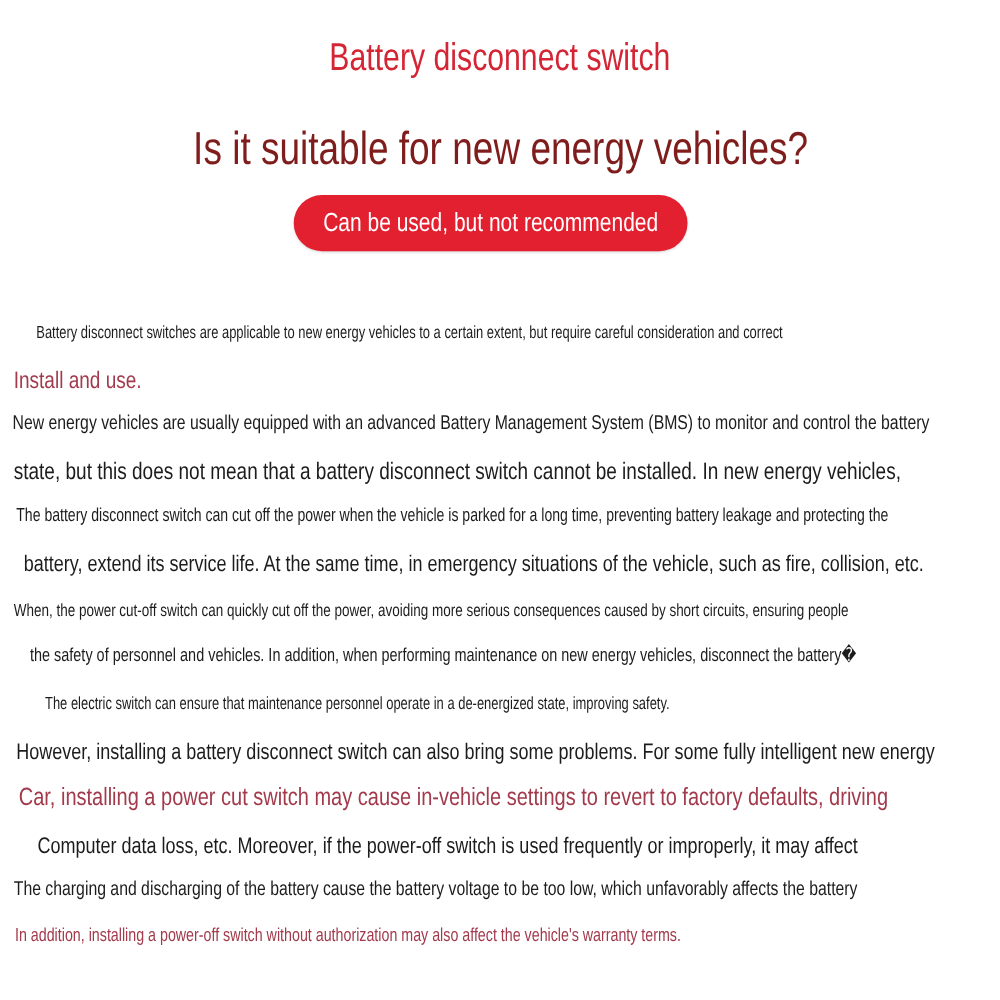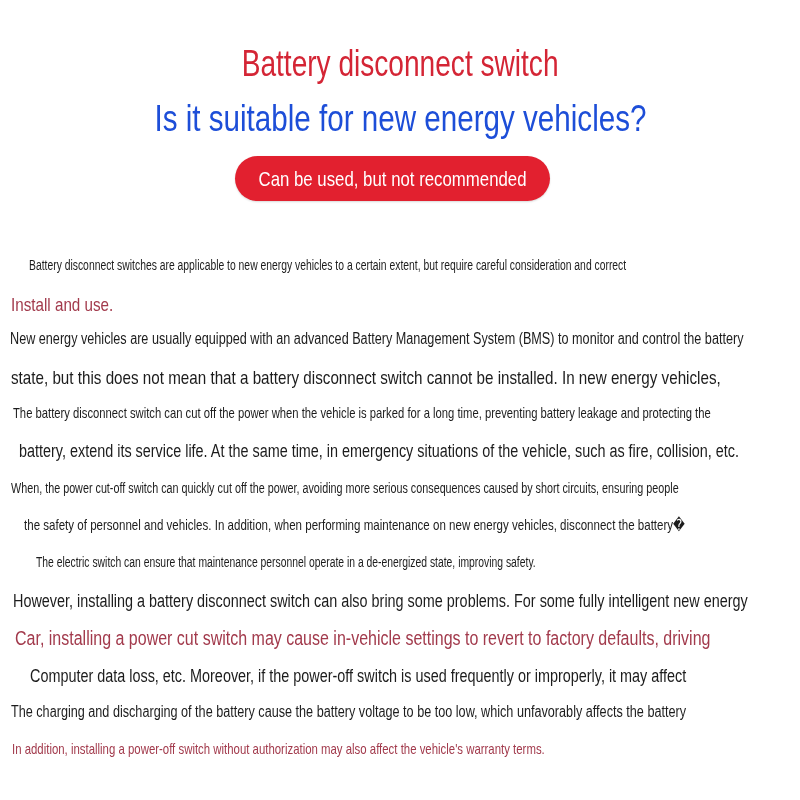--- a/index.html
+++ b/index.html
@@ -26,28 +26,28 @@
       width: 800px;
       text-align: center;
       white-space: nowrap;
       line-height: 1;
     }
     .center > span {
       display: inline-block;
       transform-origin: center center;
     }
     .title1 {
-      top: 46px;
+      top: 30px;
       color: #d42535;
-      font-size: 36px;
+      font-size: 31px;
     }
     .title1 > span { transform: scaleX(0.78); }
     .title2 {
       top: 100px;
-      color: #1d4ed8;
+      color: #7f1d1d;
       font-size: 37px;
     }
     .title2 > span { transform: scaleX(0.80); }
     .badge {
       position: absolute;
       left: 235px;
       top: 156px;
       width: 315px;
       height: 45px;
       border-radius: 23px;

